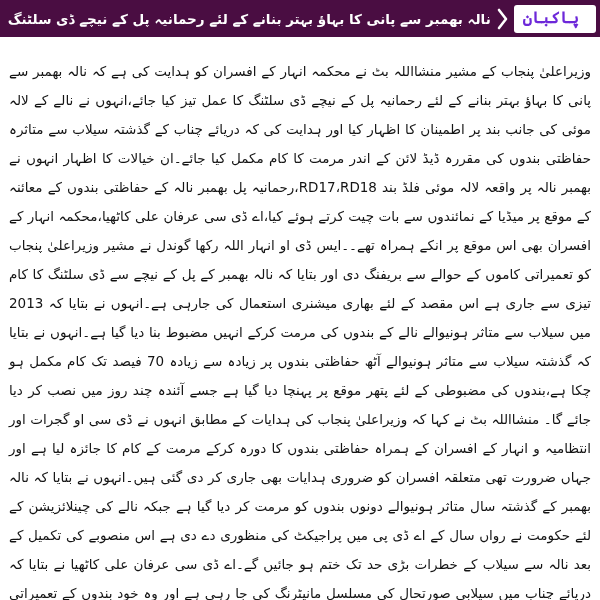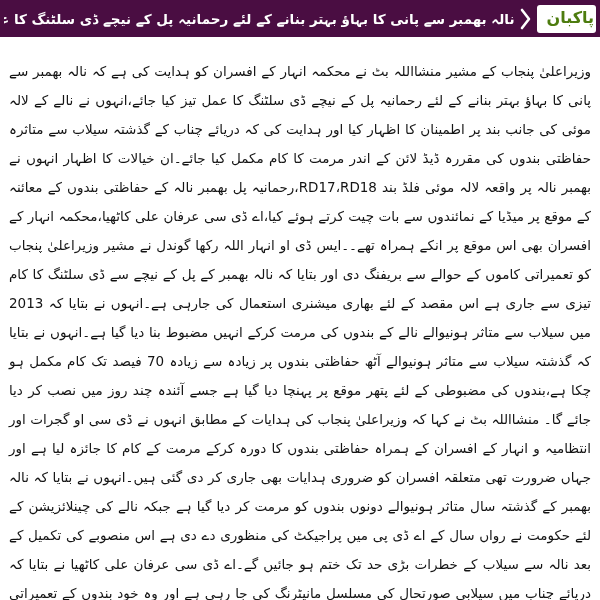--- a/index.html
+++ b/index.html
@@ -26,28 +26,29 @@
     align-items: center;
     height: 37px;
     background: #4a0d42;
     padding: 0 4px;
     box-sizing: border-box;
     gap: 6px;
     overflow: hidden;
   }
   .section-label-box {
     background: #ffffff;
-    color: #4d7c0f;
+    color: #6d28d9;
     font-weight: bold;
     font-size: 16px;
     line-height: 1;
-    padding: 5px 2px 7px 9px;
+    padding: 5px 17px 7px 9px;
     border-radius: 3px;
     white-space: nowrap;
     flex: 0 0 auto;
+    font-family: Liberation Serif, serif;
   }
   .separator-chevron {
     flex: 0 0 auto;
     display: flex;
     align-items: center;
   }
   .headline {
     color: #ffffff;
     font-size: 13.5px;
     font-weight: bold;

